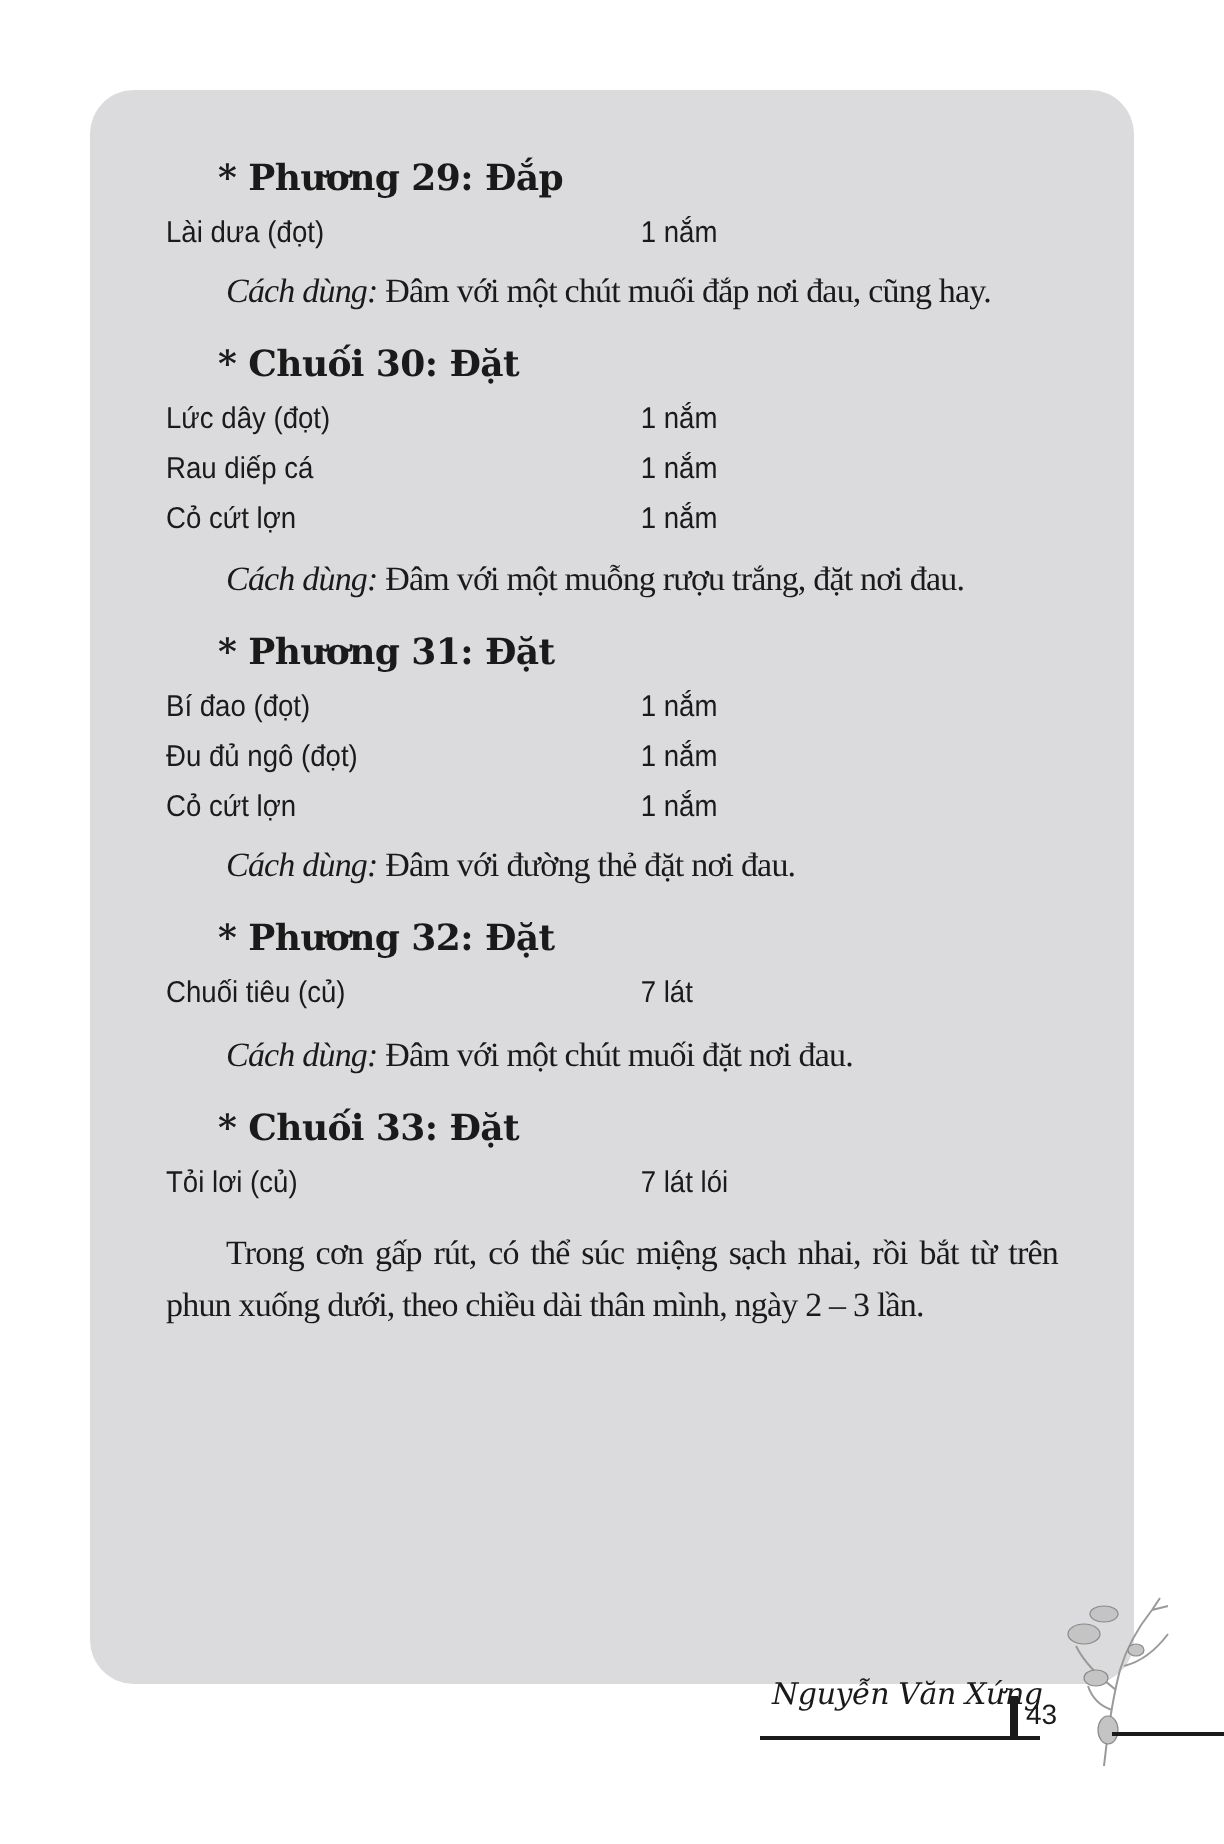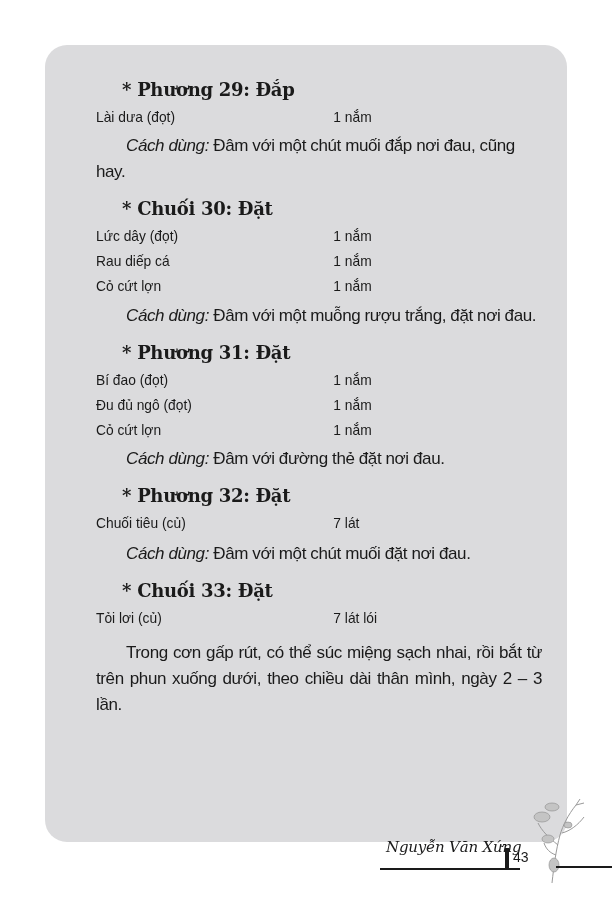--- a/index.html
+++ b/index.html
@@ -1,33 +1,33 @@
 <!DOCTYPE html>
 <html><head>
 <meta charset="utf-8">
 <style>
   html, body { margin:0; padding:0; background:#ffffff; }
   body { width:612px; height:922px; position:relative; overflow:hidden; }
   .panel {
     position:absolute; left:45px; top:45px; width:522px; height:797px;
     background:#dbdbdd; border-radius:22px;
   }
-  .content { position:absolute; left:96px; top:76px; width:446px; }
+  .content { position:absolute; left:83px; top:76px; width:446px; }
   .heading {
     font-family:"DejaVu Serif", serif; font-weight:bold; font-size:18px;
     color:#1a1a1a; margin:0 0 0 26px; height:28px; line-height:28px; letter-spacing:-0.3px;
   }
   .heading .star { margin-right:6px; }
   .ing {
     font-family:"Liberation Sans", sans-serif; font-size:15px; color:#1a1a1a;
     height:25px; line-height:25px; position:relative; transform:scaleX(0.92); transform-origin:left;
   }
   .ing .qty { position:absolute; left:258px; }
   .para {
-    font-family:Liberation Sans, sans-serif; font-size:17px; color:#1a1a1a;
+    font-family:Liberation Serif, serif; font-size:17px; color:#1a1a1a;
     line-height:26px; text-indent:30px; margin:0; letter-spacing:-0.4px;
   }
   .para.just { text-align:justify; }
   .para i { font-style:italic; }
   .footer-line-left { position:absolute; left:380px; top:868px; width:140px; height:2px; background:#1a1a1a; }
   .footer-line-right { position:absolute; left:556px; top:866px; width:56px; height:2px; background:#1a1a1a; }
   .footer-author {
     position:absolute; left:386px; top:838px; font-family:"DejaVu Serif", serif;
     font-style:italic; font-size:15px; color:#1a1a1a; letter-spacing:-0.2px;
   }

